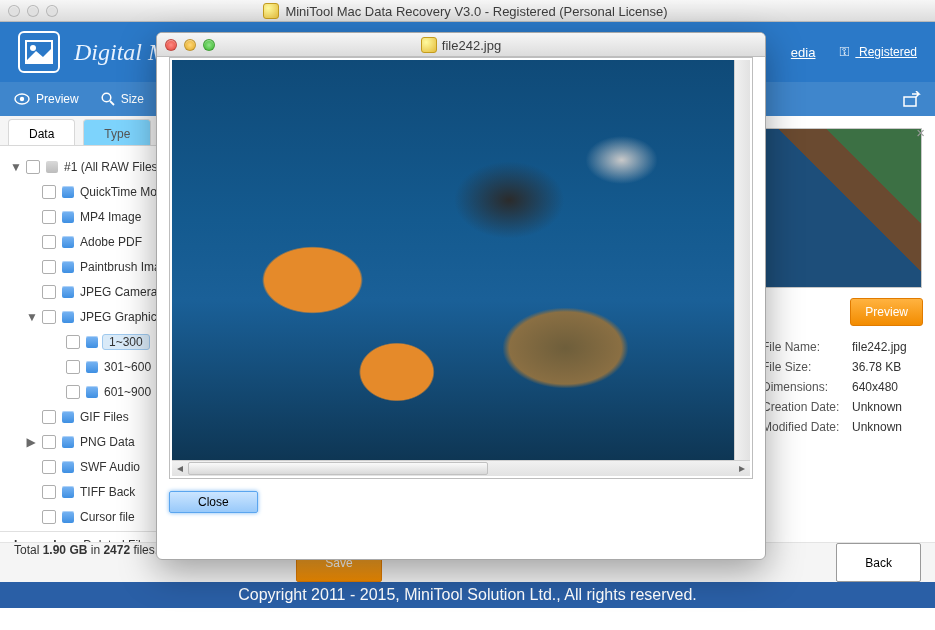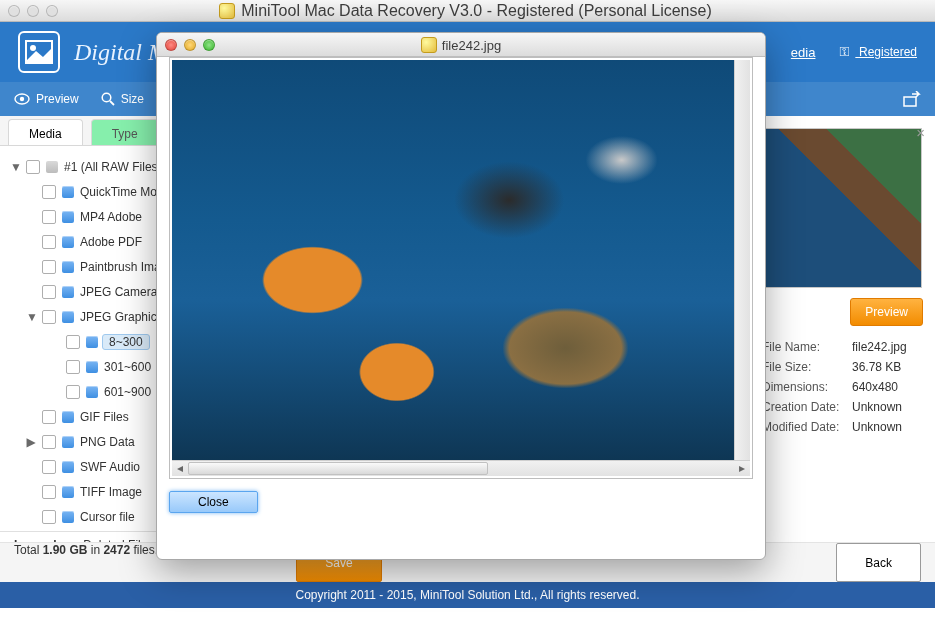--- a/index.html
+++ b/index.html
@@ -5,42 +5,42 @@
   *{box-sizing:border-box;margin:0;padding:0;font-family:"Lucida Grande","Helvetica Neue",Arial,sans-serif;font-size:12px}
   body{width:935px;height:630px;background:#fff;overflow:hidden;position:relative}
 
   
   .titlebar{height:22px;background:linear-gradient(#f6f6f6,#dcdcdc);border-bottom:1px solid #b9b9b9;display:flex;align-items:center;padding:0 8px;position:relative}
   .traffic{display:flex;gap:7px}
   .traffic span{width:12px;height:12px;border-radius:50%;border:1px solid rgba(0,0,0,.18);box-shadow:inset 0 1px 1px rgba(255,255,255,.4)}
   .dot-close{background:#e0e0e0}
   .dot-min{background:#e0e0e0}
   .dot-max{background:#e0e0e0}
-  .title-text{position:absolute;left:0;right:4px;text-align:center;font-size:16px;color:#3d3d3d}
+  .title-text{position:absolute;left:0;right:4px;text-align:center;font-size:13px;color:#3d3d3d}
   .title-text::before{content:"";display:inline-block;width:14px;height:14px;vertical-align:-3px;margin-right:6px;background:radial-gradient(circle at 30% 30%,#fffa9e,#e4bc3c);border:1px solid #c39b1e;border-radius:3px}
 
   
   .blue-header{height:60px;background:linear-gradient(#2b79c8,#2b79c8);display:flex;align-items:center;padding:0 18px;color:#fff}
   .logo-box{width:42px;height:42px;border:2px solid #fff;border-radius:6px;display:flex;align-items:center;justify-content:center;margin-right:14px}
   .brand{font-size:24px;font-style:italic;color:#e9f3ff;font-family:Georgia,serif}
   .top-spacer{flex:1}
   .top-link{margin-left:24px;color:#fff;text-decoration:underline;cursor:pointer;font-size:13px}
   .key-icon{display:inline-block;margin-right:6px;font-size:13px}
 
   
   .toolbar{height:34px;background:#3f86cc;display:flex;align-items:center;color:#fff;padding:0 14px;gap:22px}
   .tb-item{display:flex;align-items:center;gap:6px;cursor:pointer;font-size:13px}
   .tb-export{margin-left:auto}
 
   
   .workspace{display:flex;height:426px;background:#fff}
   .left-panel{flex:1;border-right:1px solid #e3e3e3;position:relative;overflow:hidden}
   .tabs{display:flex;border-bottom:1px solid #d8d8d8;background:#f5f5f5;height:30px}
   .tab{padding:7px 20px;border:1px solid #d8d8d8;border-bottom:none;background:#fff;border-radius:4px 4px 0 0;margin-top:3px;margin-left:8px;cursor:pointer}
-  .tab.inactive{background:#86efac;color:#555}
+  .tab.inactive{background:#7dd3fc;color:#555}
   .tree{padding:8px 0 2px 10px;font-size:12px;color:#333}
   .row{display:flex;align-items:center;height:25px;gap:6px}
   .row.s1{padding-left:32px}
   .row.s2{padding-left:56px}
   .disc{width:10px;text-align:center;color:#6a6a6a;cursor:pointer}
   .cb{width:14px;height:14px;border:1px solid #aeaeae;border-radius:2px}
   .fold{width:12px;height:12px}
   .folder-blue{background:linear-gradient(#7ab5f3,#3e8fe2);border-radius:2px;box-shadow:inset 0 1px 0 rgba(255,255,255,.4)}
   .folder-gray{background:linear-gradient(#d9d9d9,#bcbcbc);border-radius:2px}
   .sel{background:#d9eaf8;border:1px solid #9fc9ee;border-radius:3px;padding:0 6px;margin-left:-2px}
@@ -58,21 +58,21 @@
   .meta-row .k{width:80px;color:#555}
   .meta-row .v{color:#333}
 
   
   .bottom{height:40px;background:#f5f5f5;display:flex;padding:0 14px;border-top:1px solid #e4e4e4}
   .bottom .stats{font-size:12px;color:#333}
   .btn{margin-left:auto;padding:7px 28px;border:1px solid #9a9a9a;background:#fff;border-radius:2px;cursor:pointer}
   .btn-save{margin-left:12px;background:linear-gradient(#ffb340,#f28c00);border:1px solid #e07b00;color:#fff}
 
   
-  .footer{height:26px;background:#2a5fa6;color:#fff;display:flex;align-items:center;justify-content:center;font-size:12px}
+  .footer{height:26px;background:#2a5fa6;color:#fff;display:flex;align-items:center;justify-content:center;font-size:16px}
 
   
   .modal{position:absolute;left:156px;top:32px;width:610px;height:528px;background:#fff;border:1px solid #a8a8a8;border-radius:6px;box-shadow:0 12px 36px rgba(0,0,0,.35);overflow:hidden}
   .modal-title{height:24px;background:linear-gradient(#f6f6f6,#dcdcdc);border-bottom:1px solid #bdbdbd;display:flex;align-items:center;padding:0 8px;position:relative}
   .modal-title .traffic span:nth-child(1){background:radial-gradient(#ff8b84,#e24238)}
   .modal-title .traffic span:nth-child(2){background:radial-gradient(#ffd87b,#e2a820)}
   .modal-title .traffic span:nth-child(3){background:radial-gradient(#92e28a,#34b726)}
   .modal-name{position:absolute;left:0;right:0;text-align:center;font-size:13px;color:#3d3d3d}
   .modal-name::before{content:"";display:inline-block;width:14px;height:14px;vertical-align:-3px;margin-right:5px;background:radial-gradient(circle at 30% 30%,#fffa9e,#e4bc3c);border:1px solid #c39b1e;border-radius:3px}
   .seg{display:flex;justify-content:center;margin:6px 0 8px}
@@ -154,39 +154,39 @@
     <svg width="18" height="16">
         <rect x="1" y="6" width="12" height="9" fill="none" stroke="#fff" stroke-width="1.5"></rect>
         <path d="M9 3 L16 3 L13 0 M16 3 L13 6" fill="none" stroke="#fff" stroke-width="1.5"></path>
       </svg>
   </div>
 </div>
 
 <div class="workspace">
   <div class="left-panel">
     <div class="tabs">
-      <div class="tab">Media</div>
+      <div class="tab">Data</div>
       <div class="tab inactive">Type</div>
     </div>
     <div class="tree">
       <div class="row">
         <span class="disc">▼</span>
         <span class="cb"></span>
         <span class="fold folder-gray"></span>
         <span>#1 (All RAW Files)</span>
       </div>
       <div class="row s1">
           <span class="cb"></span>
           <span class="fold folder-blue"></span>
           <span>QuickTime Movie</span>
         </div>
       <div class="row s1">
           <span class="cb"></span>
           <span class="fold folder-blue"></span>
-          <span>MP4 Adobe</span>
+          <span>MP4 Image</span>
         </div>
       <div class="row s1">
           <span class="cb"></span>
           <span class="fold folder-blue"></span>
           <span>Adobe PDF</span>
         </div>
       <div class="row s1">
           <span class="cb"></span>
           <span class="fold folder-blue"></span>
           <span>Paintbrush Image</span>
@@ -198,21 +198,21 @@
         </div>
       <div class="row s1">
           <span class="disc" style="margin-left:-16px">▼</span>
           <span class="cb"></span>
           <span class="fold folder-blue"></span>
           <span>JPEG Graphics</span>
         </div>
       <div class="row s2">
           <span class="cb"></span>
           <span class="fold folder-blue"></span>
-          <span class="sel">8~300</span>
+          <span class="sel">1~300</span>
         </div>
       <div class="row s2">
           <span class="cb"></span>
           <span class="fold folder-blue"></span>
           <span>301~600</span>
         </div>
       <div class="row s2">
           <span class="cb"></span>
           <span class="fold folder-blue"></span>
           <span>601~900</span>
@@ -229,21 +229,21 @@
           <span>PNG Data</span>
         </div>
       <div class="row s1">
           <span class="cb"></span>
           <span class="fold folder-blue"></span>
           <span>SWF Audio</span>
         </div>
       <div class="row s1">
           <span class="cb"></span>
           <span class="fold folder-blue"></span>
-          <span>TIFF Image</span>
+          <span>TIFF Back</span>
         </div>
       <div class="row s1">
           <span class="cb"></span>
           <span class="fold folder-blue"></span>
           <span>Cursor file</span>
         </div>
     </div>
     <div class="legend">
       <b>Legend:</b>
       <span class="red-x">x</span>

